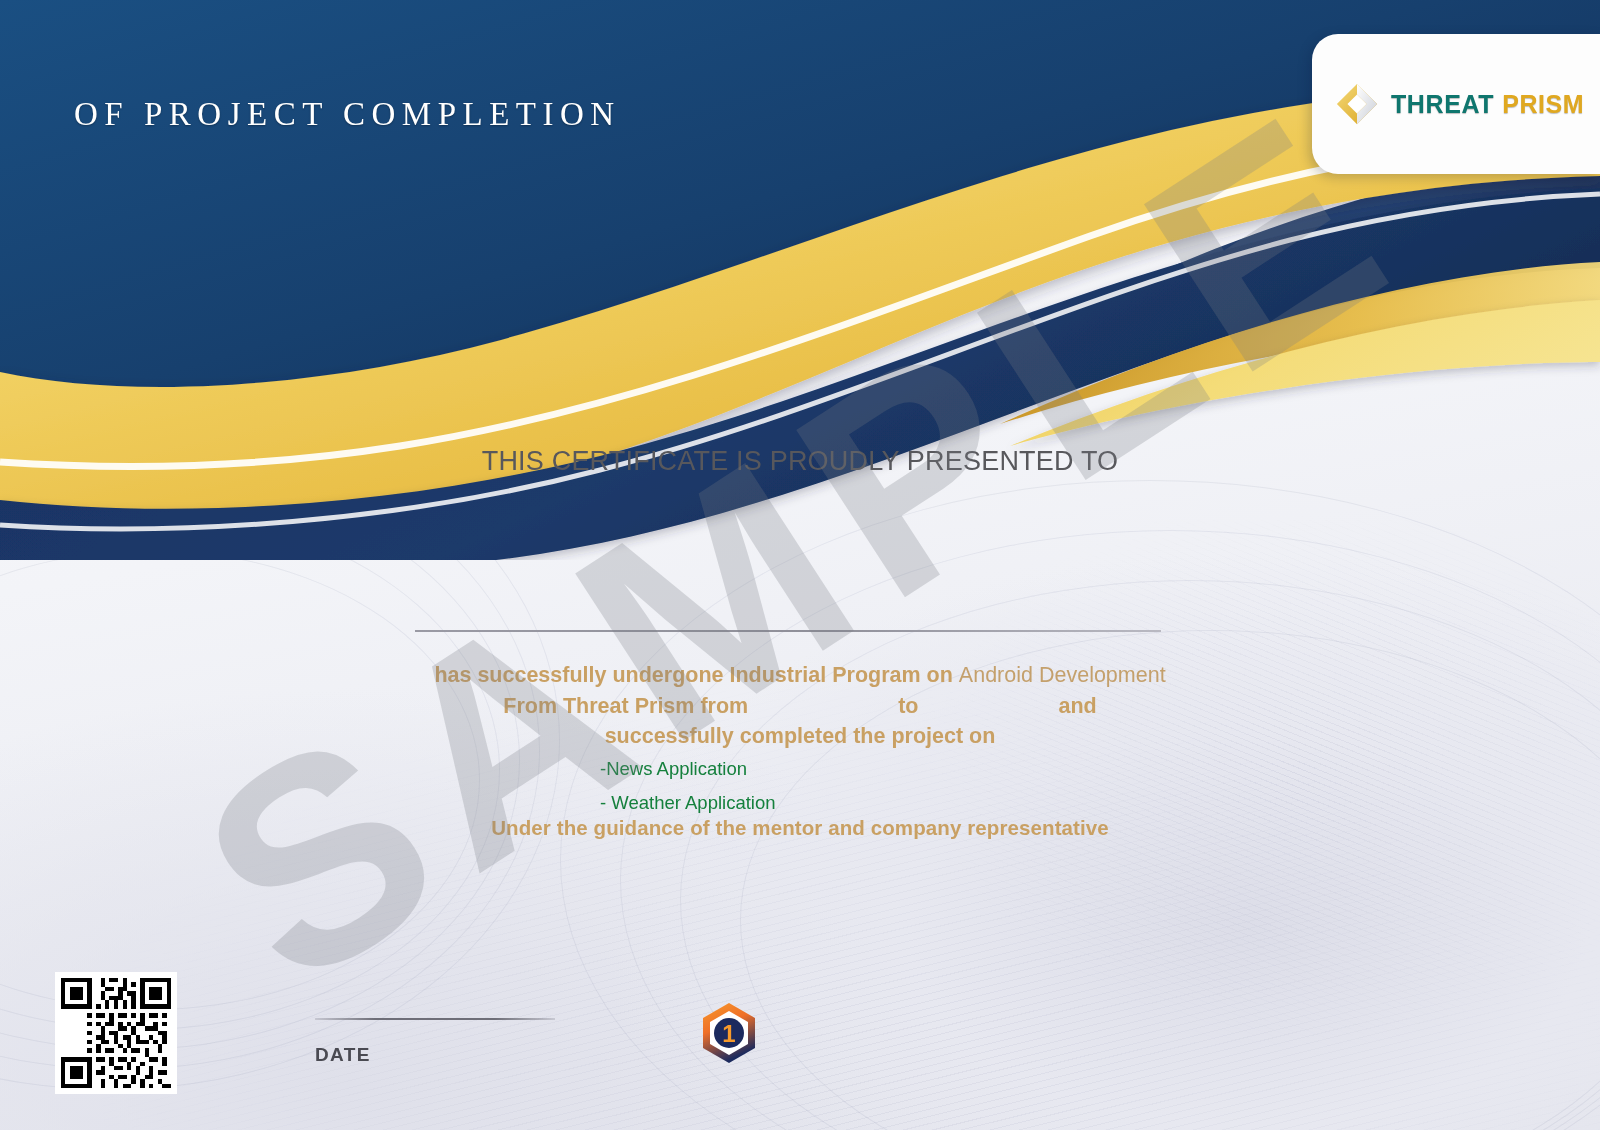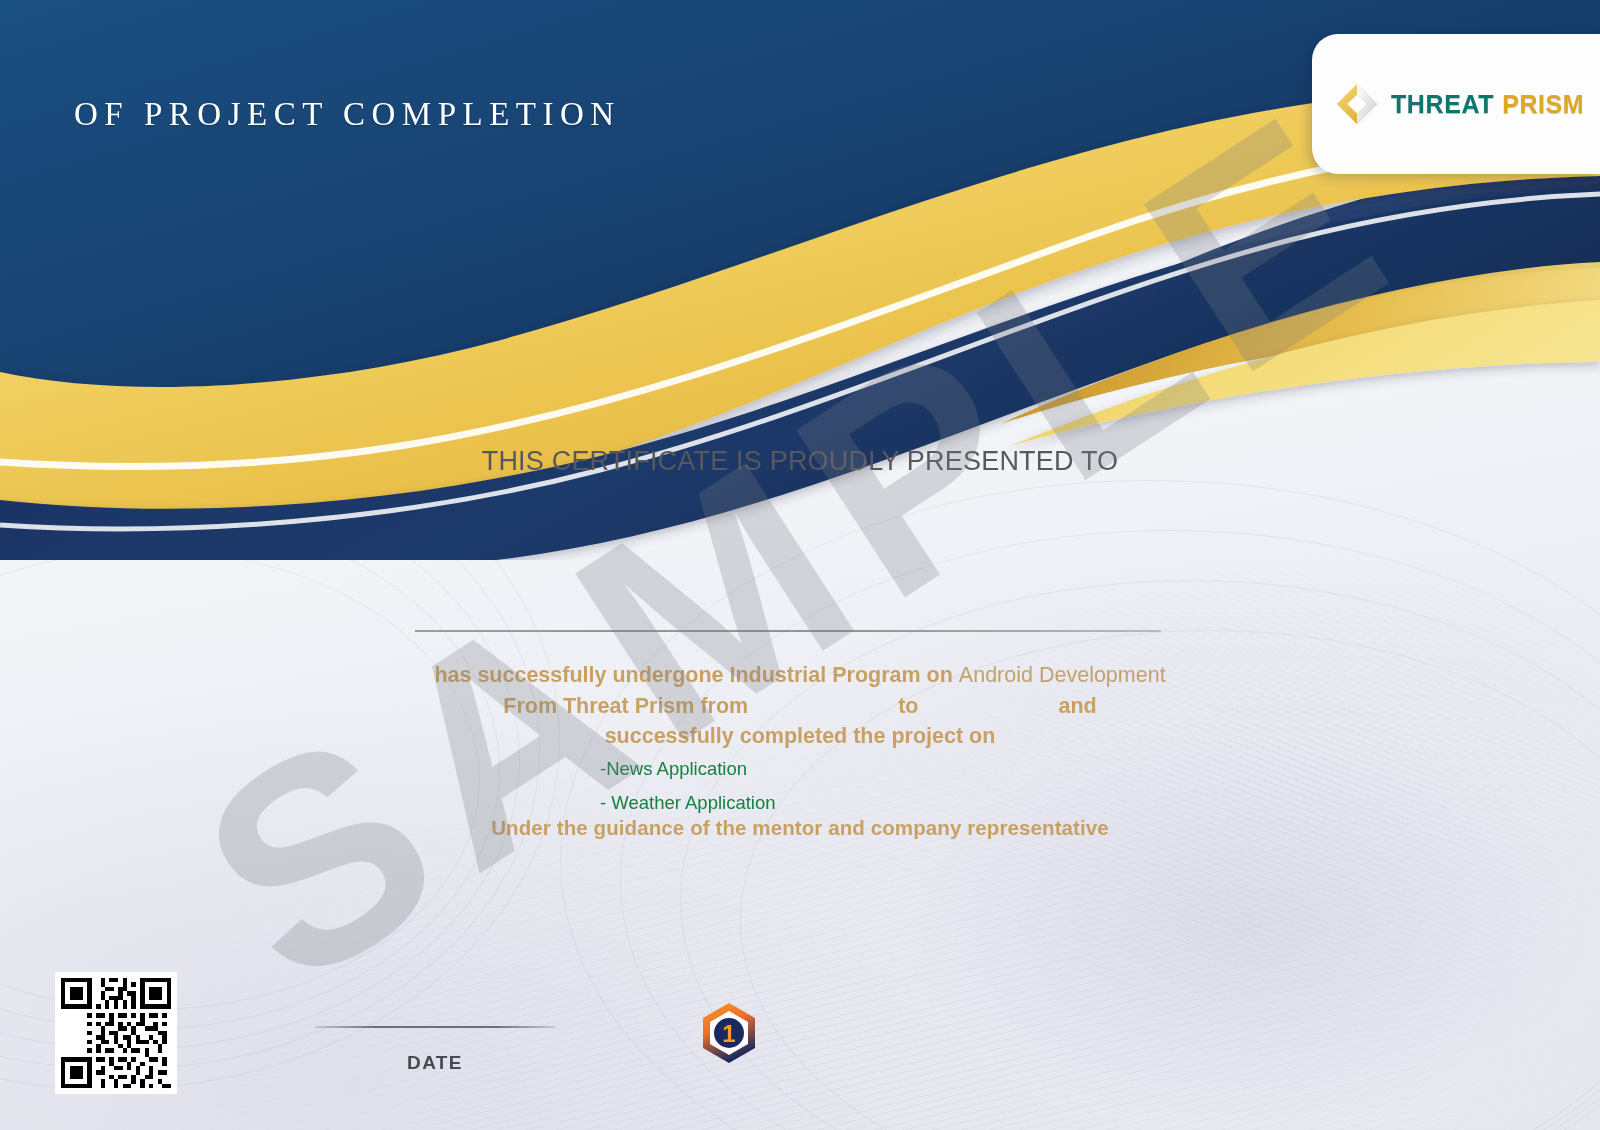--- a/index.html
+++ b/index.html
@@ -147,21 +147,21 @@
     font-family: "Liberation Sans", sans-serif;
     font-size: 290px;
     font-weight: bold;
     color: rgba(120,122,132,.26);
     letter-spacing: 22px;
     transform: rotate(-33deg);
     white-space: nowrap;
   }
 
   
-  .sig { position: absolute; text-align: center; margin-top: 8px; }
+  .sig { position: absolute; text-align: left; }
   .sig .rule {
     height: 2px;
     background: linear-gradient(90deg, rgba(120,120,132,.25), #6e6e78 25%, #6e6e78 75%, rgba(120,120,132,.25));
   }
   .sig .lbl {
     margin-top: 24px;
     font-size: 19px;
     font-weight: bold;
     letter-spacing: 1.4px;
     color: #4a4a52;

